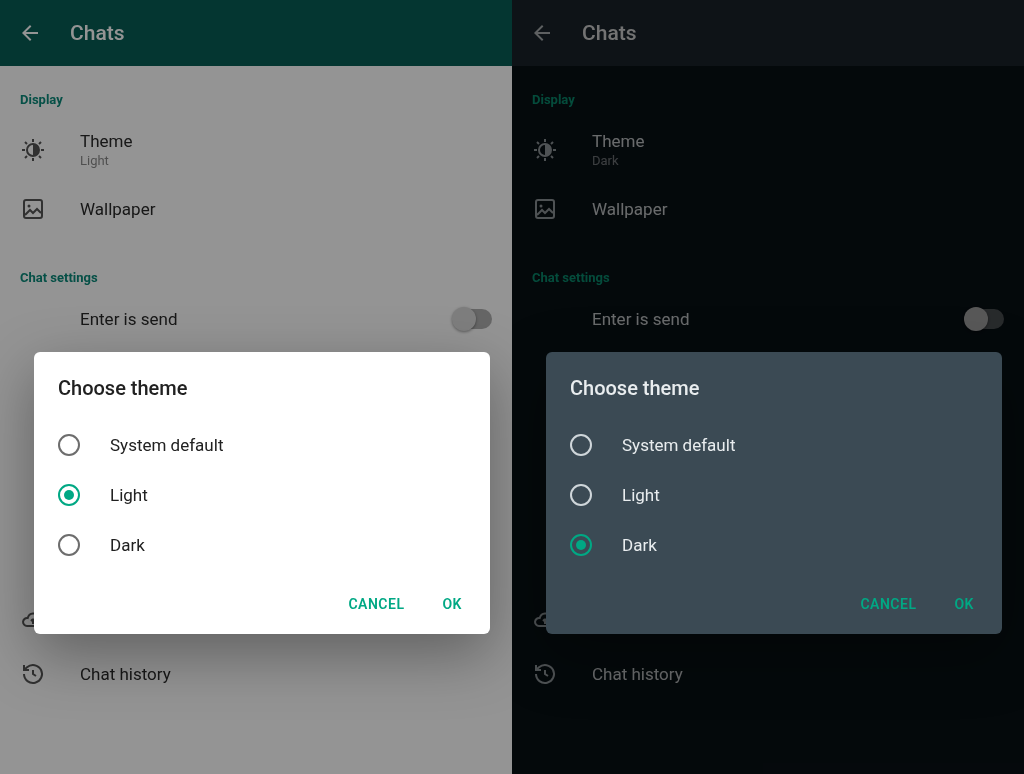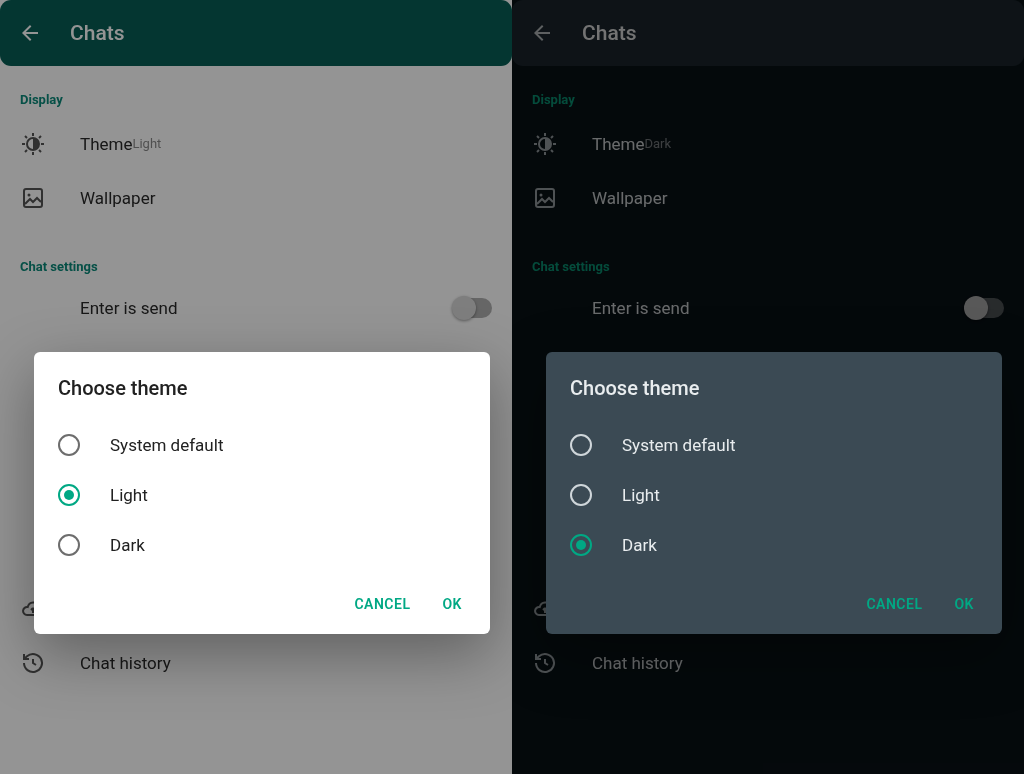--- a/index.html
+++ b/index.html
@@ -1,36 +1,36 @@
 <!DOCTYPE html>
 <html><head>
 <meta charset="utf-8">
 <style>
   * { box-sizing: border-box; margin: 0; padding: 0; font-family: Roboto, "Helvetica Neue", Arial, sans-serif; }
   body { width: 1024px; height: 774px; overflow: hidden; display: flex; }
   .pane { position: relative; width: 50%; height: 100%; overflow: hidden; }
   .pane.light { background: #ffffff; }
   .pane.dark  { background: #0b141a; }
 
-  .header { height: 66px; display: flex; align-items: center; padding: 0 18px; color: #fff; border-radius: 11px; }
+  .header { height: 66px; display: flex; align-items: center; padding: 0 18px; color: #fff; }
   .light .header { background: #075e55; }
   .dark  .header { background: #1f2c34; }
   .back { width: 24px; height: 24px; display: flex; align-items: center; justify-content: center; margin-right: 28px; cursor: pointer; }
   .title { font-size: 21px; font-weight: 500; }
 
   .content { padding: 18px 0 0 0; }
   .section-label { font-size: 13px; font-weight: 700; padding: 8px 20px 10px; }
   .light .section-label { color: #0b8a7a; }
   .dark  .section-label { color: #0aa884; }
 
   .row { display: flex; align-items: center; padding: 14px 20px; }
   .row .icon { width: 26px; height: 26px; margin-right: 34px; display:flex; align-items:center; justify-content:center; flex-shrink:0; }
   .light .row { color: #2a2a2a; }
   .dark  .row { color: #e9edef; }
-  .row .texts { display: flex; flex-direction: row; }
+  .row .texts { display: flex; flex-direction: column; }
   .row .primary { font-size: 17px; }
   .row .secondary { font-size: 13px; opacity: .55; margin-top: 2px; }
 
   .toggle-row { display:flex; align-items:flex-end; justify-content:space-between; padding: 14px 20px; }
   .toggle-row .texts .primary { font-size: 17px; }
   .light .toggle-row { color:#2a2a2a; }
   .dark  .toggle-row { color:#e9edef; }
   .switch { width: 38px; height: 20px; border-radius: 10px; position: relative; }
   .light .switch { background:#b0b0b0; }
   .dark  .switch { background:#5a5f63; }
@@ -43,21 +43,21 @@
   .light .dialog { background: #ffffff; color: #212121; }
   .dark  .dialog { background: #3b4a54; color: #e9edef; }
   .dialog-title { font-size: 20px; font-weight: 500; margin-bottom: 20px; }
   .option { display: flex; align-items: center; padding: 14px 0; cursor: pointer; }
   .radio { width: 22px; height: 22px; border-radius: 50%; margin-right: 30px; position: relative; flex-shrink:0; }
   .light .radio { border: 2px solid #6d6d6d; }
   .dark  .radio { border: 2px solid #cfd6da; }
   .radio.sel { border-color: #00a884; }
   .radio.sel::after { content:""; position:absolute; inset:4px; border-radius:50%; background:#00a884; }
   .option .lbl { font-size: 17px; }
-  .actions { display: flex; justify-content: flex-end; gap: 24px; margin-top: 18px; }
+  .actions { display: flex; justify-content: flex-end; gap: 30px; margin-top: 18px; }
   .actbtn { font-size: 14px; font-weight: 600; letter-spacing: .5px; color: #00a884; cursor: pointer; padding: 8px 4px; }
 
   svg { display:block; }
 </style>
 </head>
 <body>
 
 <div class="pane light">
   <div class="header">
     <span class="back">

